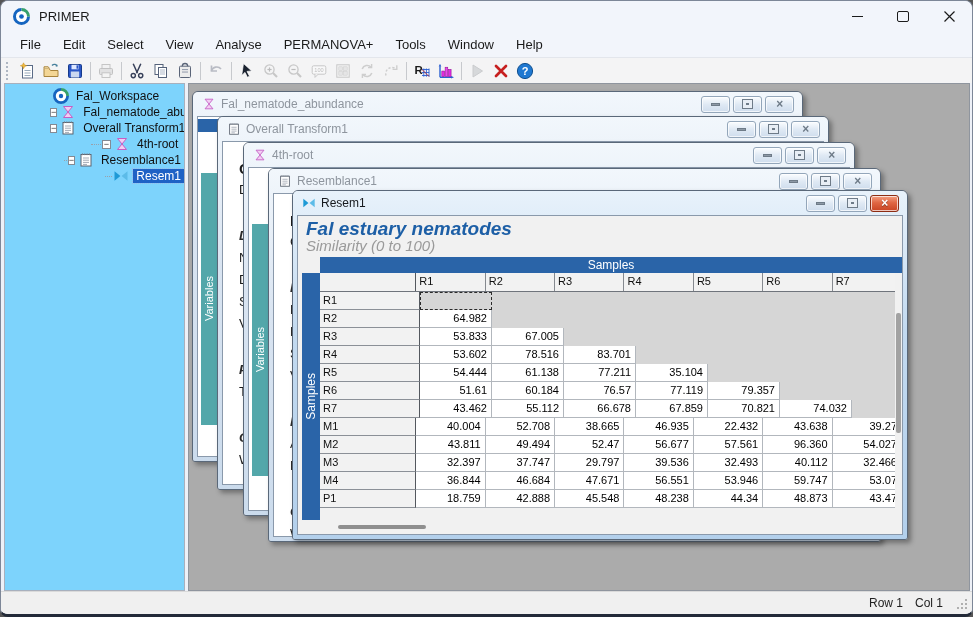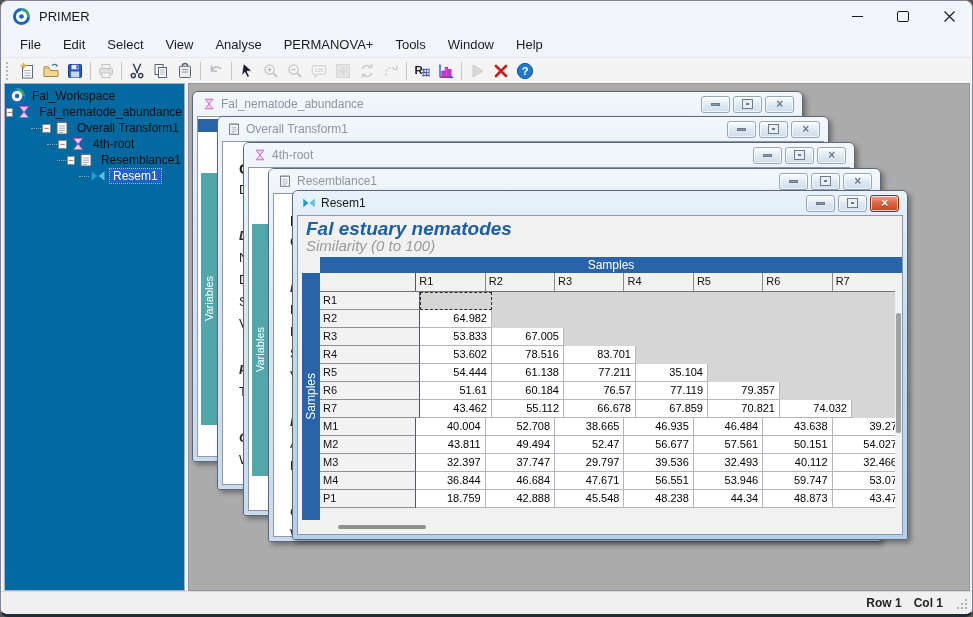--- a/index.html
+++ b/index.html
@@ -18,21 +18,21 @@
   .menu-item{padding:3px 11px;font-size:13px;color:#1b1b1b;border-radius:4px;}
   
   #toolbar{position:absolute;left:0;top:56px;right:0;height:25px;background:#f4f4f5;border-top:1px solid #e3e6ec;border-bottom:1px solid #d8d8d8;display:flex;align-items:center;padding-left:2px;}
   #toolbar .grip{width:4px;height:18px;border-left:2px dotted #aeb6c2;margin:0 3px;}
   .tb-btn{width:24px;height:23px;border:none;background:transparent;padding:2px;display:flex;align-items:center;justify-content:center;}
   .tb-btn svg{width:18px;height:18px;display:block;}
   .tb-btn.dim{opacity:.42;filter:grayscale(.6);}
   .tb-sep{width:0;height:18px;border-left:1px solid #c7c9cd;margin:0 3px;}
   
   #workspace{position:absolute;left:0;top:82px;right:0;bottom:22px;background:#eef1f8;}
-  #treepanel{position:absolute;left:3px;top:0;width:181px;bottom:1px;background:#0369a1;border:1px solid #a8b0bd;box-sizing:border-box;overflow:hidden;}
+  #treepanel{position:absolute;left:3px;top:0;width:181px;bottom:1px;background:#7dd3fc;border:1px solid #a8b0bd;box-sizing:border-box;overflow:hidden;padding-left:44px;}
   .tree-row{display:flex;align-items:center;height:16px;font-size:12px;color:#111;white-space:nowrap;}
   .tree-ind{display:inline-block;height:16px;}
   .tree-dots{display:inline-block;width:10px;height:0;border-top:1px dotted #9aa0aa;margin-right:1px;}
   .tree-exp{display:inline-flex;width:9px;height:9px;border:1px solid #848a94;background:#fff;box-sizing:border-box;
             align-items:center;justify-content:center;font-size:9px;line-height:7px;color:#333;margin-right:3px;}
   .tree-ico{width:16px;height:16px;margin-right:4px;display:inline-block;}
   .tree-ico svg{width:16px;height:16px;display:block;}
   .tree-label{padding:0 3px;}
   .tree-label.sel{background:#1f62c5;color:#fff;outline:1px dotted #9db9e8;}
   #mdi{position:absolute;left:187px;top:0;right:2px;bottom:1px;background:#ababab;border:1px solid #8f959e;box-sizing:border-box;overflow:hidden;}
@@ -85,21 +85,21 @@
   .g-cell{box-sizing:border-box;width:72px;background:#fff;border-right:1px solid #b2b7bd;border-bottom:1px solid #b2b7bd;
           text-align:right;padding:2px 4px 0 0;color:#000;}
   #sel-cell{position:absolute;left:100px;top:19px;width:72px;height:18px;border:1px dashed #2b2b2b;box-sizing:border-box;}
   #hscroll{position:absolute;left:22px;right:7px;top:304px;height:14px;background:#f1f1f1;}
   #hscroll .thumb{position:absolute;left:18px;top:5px;width:88px;height:4px;background:#8f8f8f;border-radius:2px;}
   #vscroll{position:absolute;right:0;top:57px;width:7px;height:247px;background:#f1f1f1;}
   #vscroll .thumb{position:absolute;left:1px;top:40px;width:5px;height:120px;background:#a2a2a2;border-radius:2px;}
   
   #statusbar{position:absolute;left:0;right:0;bottom:0;height:22px;background:#f0f0f0;border-top:1px solid #dadada;
              display:flex;align-items:center;justify-content:flex-end;font-size:12px;color:#222;}
-  #statusbar .cell{margin-right:12px;font-weight:bold;}
+  #statusbar .cell{margin-right:12px;}
   #grip{width:13px;height:13px;margin-right:4px;position:relative;}
   #grip i{position:absolute;width:2px;height:2px;background:#9a9a9a;border-radius:50%;}
 </style>
 </head>
 <body>
 
 <div id="app">
 
   <div id="menubar">
       <span class="menu-item">File</span>
@@ -670,32 +670,32 @@
                   <div class="g-cell">67.859</div>
                   <div class="g-cell">70.821</div>
                   <div class="g-cell">74.032</div>
                 </div>
                 <div class="g-row">
                   <div class="g-rh">M1</div>
                   <div class="g-cell">40.004</div>
                   <div class="g-cell">52.708</div>
                   <div class="g-cell">38.665</div>
                   <div class="g-cell">46.935</div>
-                  <div class="g-cell">46.484</div>
+                  <div class="g-cell">22.432</div>
                   <div class="g-cell">43.638</div>
                   <div class="g-cell">39.27</div>
                 </div>
                 <div class="g-row">
                   <div class="g-rh">M2</div>
                   <div class="g-cell">43.811</div>
                   <div class="g-cell">49.494</div>
                   <div class="g-cell">52.47</div>
                   <div class="g-cell">56.677</div>
                   <div class="g-cell">57.561</div>
-                  <div class="g-cell">50.151</div>
+                  <div class="g-cell">96.360</div>
                   <div class="g-cell">54.027</div>
                 </div>
                 <div class="g-row">
                   <div class="g-rh">M3</div>
                   <div class="g-cell">32.397</div>
                   <div class="g-cell">37.747</div>
                   <div class="g-cell">29.797</div>
                   <div class="g-cell">39.536</div>
                   <div class="g-cell">32.493</div>
                   <div class="g-cell">40.112</div>

